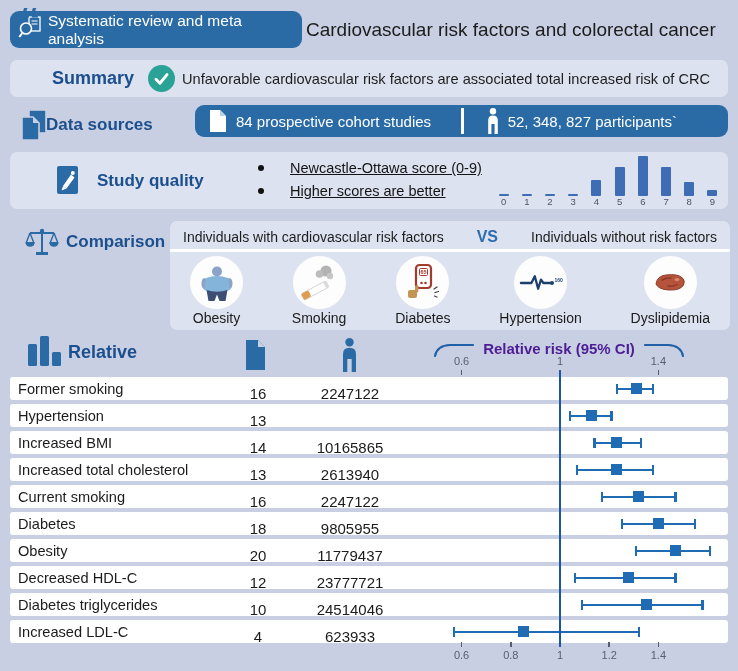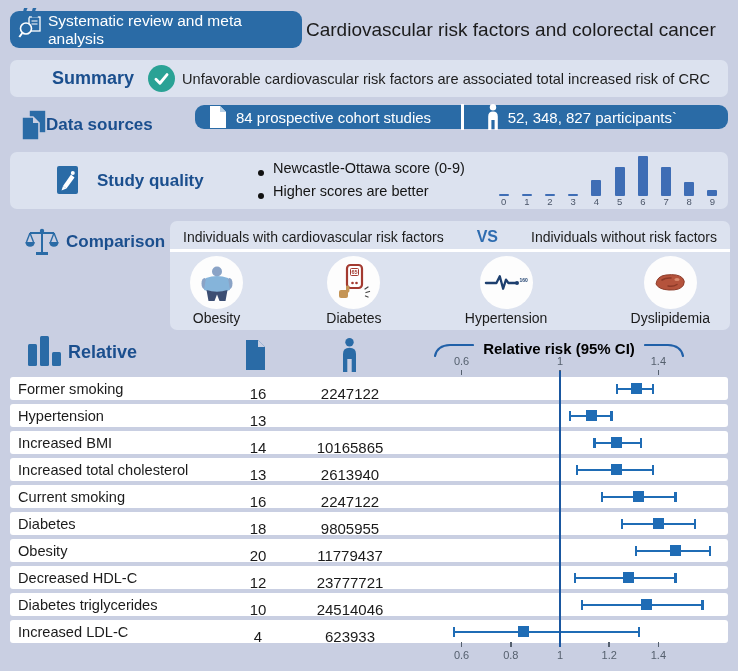--- a/index.html
+++ b/index.html
@@ -26,28 +26,28 @@
                   font-size:18px; font-weight:bold; color:#1b4f8e; }
   .check-circle { left:148px; top:65px; width:27px; height:27px; border-radius:50%;
                   background:#2aa295; display:flex; align-items:center; justify-content:center; }
   .summary-text { left:182px; top:60px; height:37px; display:flex; align-items:center;
                   font-size:14.6px; color:#1d1d1d; }
 
   
   .sec-head { font-size:17px; font-weight:bold; color:#1b4f8e; }
 
   
-  .ds-bar { left:195px; top:105px; width:533px; height:24px; background:#2a6ba6; border-radius:9px;
+  .ds-bar { left:195px; top:105px; width:533px; height:32px; background:#2a6ba6; border-radius:9px;
             display:flex; align-items:center; color:#fff; font-size:15px; padding:0 14px; }
   .ds-divider { width:2.5px; height:26px; background:#fff; margin:0 22px 0 30px; }
 
   
   .sq-panel { left:10px; top:152px; width:718px; height:57px; }
-  .bullet-line { position:absolute; display:flex; align-items:flex-end; gap:9px;
-                 font-size:14.5px; color:#141414; }
+  .bullet-line { position:absolute; display:flex; align-items:center; gap:26px;
+                 font-size:14.5px; color:#141414;text-decoration:underline; }
   .bullet-dot { width:6px; height:6px; border-radius:50%; background:#111; flex:none; }
   .hist { left:492px; top:152px; width:232px; height:56px; display:flex; align-items:flex-end; }
   .hist-slot { flex:1; display:flex; flex-direction:column; align-items:center; justify-content:flex-end; }
   .hist-bar { width:10px; background:#3e6db5; border-radius:1px; }
   .hist-lab { font-size:9.5px; color:#4a5568; height:12px; line-height:12px; }
 
   
   .cmp-panel { left:170px; top:221px; width:560px; height:109px; }
   .cmp-header { left:170px; top:226px; width:560px; height:22px; display:flex; align-items:center;
                 justify-content:space-between; padding:0 13px; font-size:14px; color:#1d1d1d; }
@@ -58,21 +58,21 @@
   .factor { display:flex; flex-direction:column; align-items:center; }
   .factor-circle { width:53px; height:53px; border-radius:50%; background:#fdfdfd;
                    display:flex; align-items:center; justify-content:center; }
   .factor-label { font-size:14px; color:#1b1b1b; margin-top:1px; }
 
   
   .res-head { left:68px; top:342px; font-size:18px; font-weight:bold; color:#1b4f8e; }
   .bars-icon { left:28px; top:336px; width:35px; height:30px; display:flex; align-items:flex-end; gap:3px; }
   .bars-icon div { width:9px; background:#2a6ba6; border-radius:1.5px; }
   .axis-title { left:473px; top:340px; width:172px; text-align:center; font-size:15px;
-                font-weight:bold; color:#000000; }
+                font-weight:bold; color:#4c1d95; }
   .rrow { position:absolute; left:10px; width:718px; height:23px; background:#fff; border-radius:3px; }
   .rlabel { position:absolute; left:8px; top:0; height:23px; display:flex; align-items:center;
             font-size:14.6px; color:#1b1b1b; }
   .rnum { position:absolute; top:0; height:32px; display:flex; align-items:center;
           justify-content:center; font-size:15px; color:#1b1b1b; }
   .rstudies { left:228px; width:40px; }
   .rpart { left:295px; width:90px; }
   .wh { position:absolute; top:10.5px; height:2.2px; background:#1f6cb5; }
   .cap { position:absolute; top:6.5px; height:10px; width:2.2px; background:#1f6cb5; }
   .sq { position:absolute; top:6px; width:11px; height:11px; background:#1f6cb5; }
@@ -225,20 +225,35 @@
       <ellipse cx="32.5" cy="20.5" rx="3" ry="5.5" fill="#8aa3c6"></ellipse>
       <path d="M9,15 Q20,11 31,15 L33,27 Q20,31.5 7,27 Z" fill="#85b4da"></path>
       <path d="M9.5,27 Q20,30.5 30.5,27 L28.5,38 H22.5 L20,31.5 L17.5,38 H11.5 Z" fill="#3c4e73"></path>
     </svg>
         </div>
         <div class="factor-label">Obesity</div>
       </div>
       <div class="factor">
         <div class="factor-circle">
           <svg width="40" height="40" viewBox="0 0 40 40">
+      <circle cx="27" cy="8" r="5.5" fill="#b3b3b3"></circle>
+      <circle cx="20.5" cy="11" r="3.8" fill="#bcbcbc"></circle>
+      <circle cx="31" cy="13" r="3.2" fill="#c6c6c6"></circle>
+      <g transform="rotate(-28 18 27)">
+        <rect x="2" y="23" width="28" height="7" rx="1.5" fill="#fff" stroke="#cfcfcf" stroke-width="0.8"></rect>
+        <rect x="2" y="23" width="8" height="7" rx="1.5" fill="#e09c4e"></rect>
+        <rect x="27" y="23" width="3" height="7" fill="#d9d9d9"></rect>
+      </g>
+    </svg>
+        </div>
+        <div class="factor-label">Smoking</div>
+      </div>
+      <div class="factor">
+        <div class="factor-circle">
+          <svg width="40" height="40" viewBox="0 0 40 40">
       <rect x="13" y="2" width="15" height="23" rx="3.5" fill="#fff" stroke="#a33a30" stroke-width="2.2"></rect>
       <rect x="16.5" y="5.5" width="8" height="7" rx="1" fill="#fff" stroke="#a33a30" stroke-width="1"></rect>
       <text x="20.5" y="11" font-size="5.5" fill="#a33a30" text-anchor="middle" font-weight="bold" font-family="Liberation Sans, sans-serif">65</text>
       <circle cx="18.5" cy="20" r="1.3" fill="#a33a30"></circle>
       <circle cx="22.5" cy="20" r="1.3" fill="#a33a30"></circle>
       <rect x="5" y="27" width="9" height="8" rx="2" fill="#c49455"></rect>
       <rect x="12" y="22.5" width="3.4" height="7" rx="1.6" fill="#c49455"></rect>
       <path d="M31,26 L34,24 M32,29.5 L35.5,28.5 M31.5,33 L34,34" stroke="#444" stroke-width="1.3" stroke-linecap="round"></path>
     </svg>
         </div>

